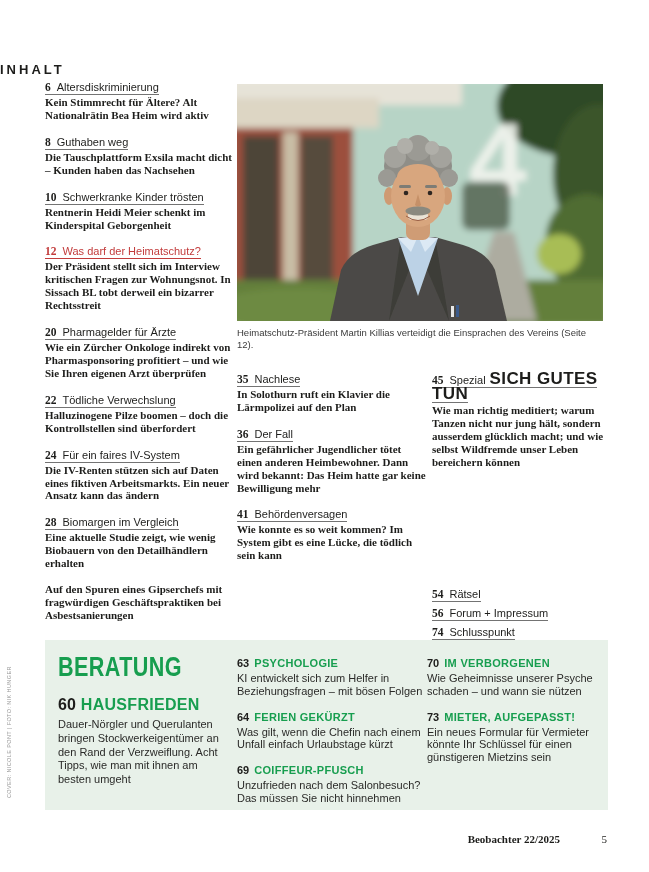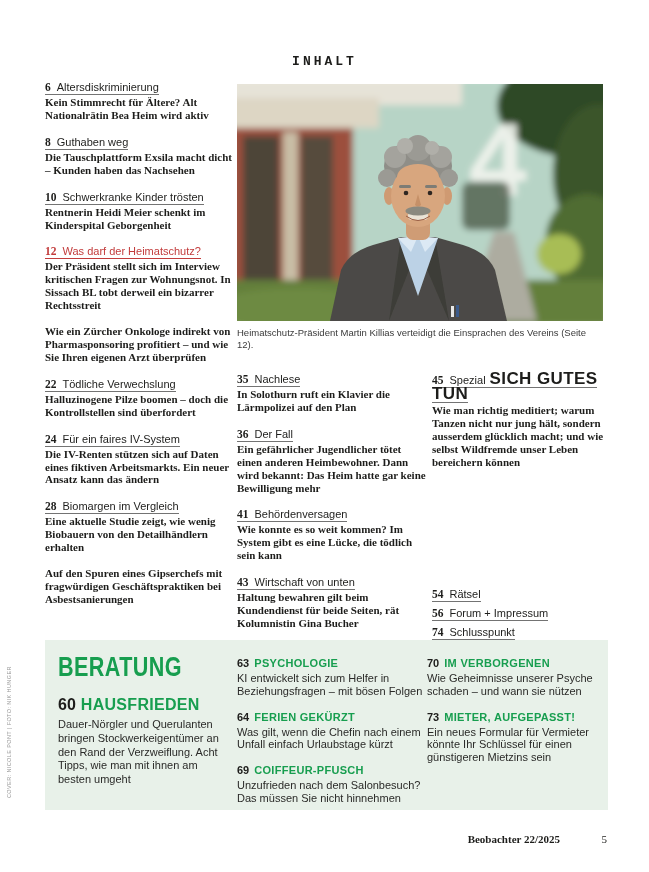--- a/index.html
+++ b/index.html
@@ -3,22 +3,22 @@
 <meta charset="utf-8">
 <style>
   html,body{margin:0;padding:0;background:#888;}
   .page{
     position:relative;width:649px;height:872px;background:#ffffff;
     font-family:"Liberation Sans",sans-serif;color:#1d1d1b;overflow:hidden;
     margin:0 auto;
   }
   
   .inhalt{
-    position:absolute;top:54px;left:0;right:0;text-align:center;
-    font-size:13px;font-weight:bold;letter-spacing:3px;color:#1d1d1b;font-family:Liberation Mono, monospace;
+    position:absolute;top:62px;left:0;right:0;
+    font-size:13px;font-weight:bold;letter-spacing:3px;color:#1d1d1b;
   }
   
   .credit{
     position:absolute;left:6px;top:628px;height:170px;
     writing-mode:vertical-rl;transform:rotate(180deg);
     font-size:5.5px;letter-spacing:.4px;color:#9a9a9a;white-space:nowrap;
   }
   
   .col{position:absolute;}
   .col-left{left:45px;top:80px;width:187px;}
@@ -102,20 +102,23 @@
     </div>
     <div class="body">Rentnerin Heidi Meier schenkt im Kinderspital Geborgenheit</div>
   </div>
       <div class="item red">
     <div class="head">
       <span class="hl"><span class="num">12</span><span class="ttl">Was darf der Heimatschutz?</span></span>
     </div>
     <div class="body">Der Präsident stellt sich im Interview kritischen Fragen zur Wohnungsnot. In Sissach BL tobt derweil ein bizarrer Rechtsstreit</div>
   </div>
       <div class="item">
+    <div class="head">
+      <span class="hl"><span class="num">20</span><span class="ttl">Pharmagelder für Ärzte</span></span>
+    </div>
     <div class="body">Wie ein Zürcher Onkologe indirekt von Pharmasponsoring profitiert – und wie Sie Ihren eigenen Arzt überprüfen</div>
   </div>
       <div class="item">
     <div class="head">
       <span class="hl"><span class="num">22</span><span class="ttl">Tödliche Verwechslung</span></span>
     </div>
     <div class="body">Halluzinogene Pilze boomen – doch die Kontrollstellen sind überfordert</div>
   </div>
       <div class="item">
     <div class="head">
@@ -220,26 +223,20 @@
       <span class="hl"><span class="num">36</span><span class="ttl">Der Fall</span></span>
     </div>
     <div class="body">Ein gefährlicher Jugendlicher tötet einen anderen Heimbewohner. Dann wird bekannt: Das Heim hatte gar keine Bewilligung mehr</div>
   </div>
       <div class="item">
     <div class="head">
       <span class="hl"><span class="num">41</span><span class="ttl">Behördenversagen</span></span>
     </div>
     <div class="body">Wie konnte es so weit kommen? Im System gibt es eine Lücke, die tödlich sein kann</div>
   </div>
-      <div class="item">
-    <div class="head">
-      <span class="hl"><span class="num">43</span><span class="ttl">Wirtschaft von unten</span></span>
-    </div>
-    <div class="body">Haltung bewahren gilt beim Kundendienst für beide Seiten, rät Kolumnistin Gina Bucher</div>
-  </div>
     </div>
 
   <div class="col col-right">
     <div class="item special">
       <div class="head">
         <span class="hl"><span class="num">45</span><span class="kicker">Spezial</span><span class="big">SICH GUTES TUN</span></span>
       </div>
       <div class="body">Wie man richtig meditiert; warum Tanzen nicht nur jung hält, sondern ausserdem glücklich macht; und wie selbst Wildfremde unser Leben bereichern können</div>
     </div>
     <div class="backlist">

